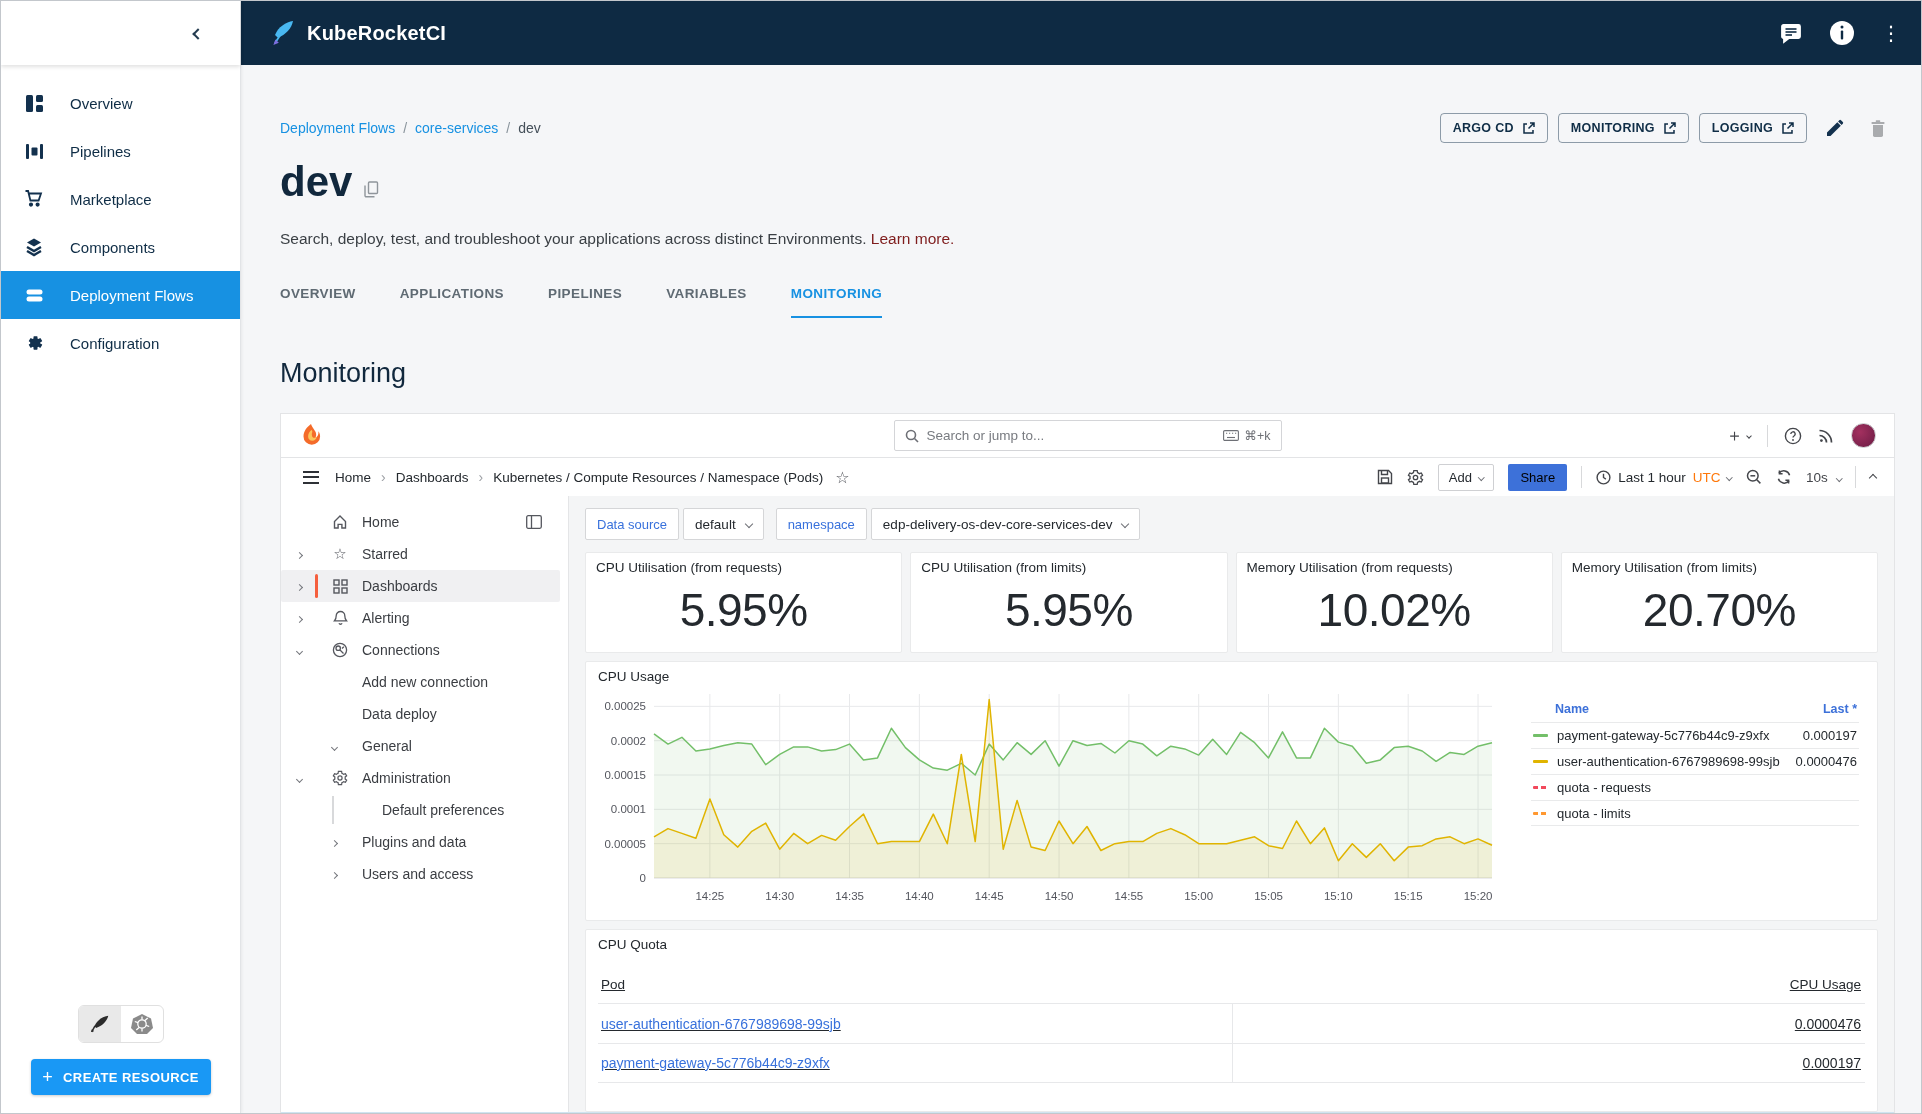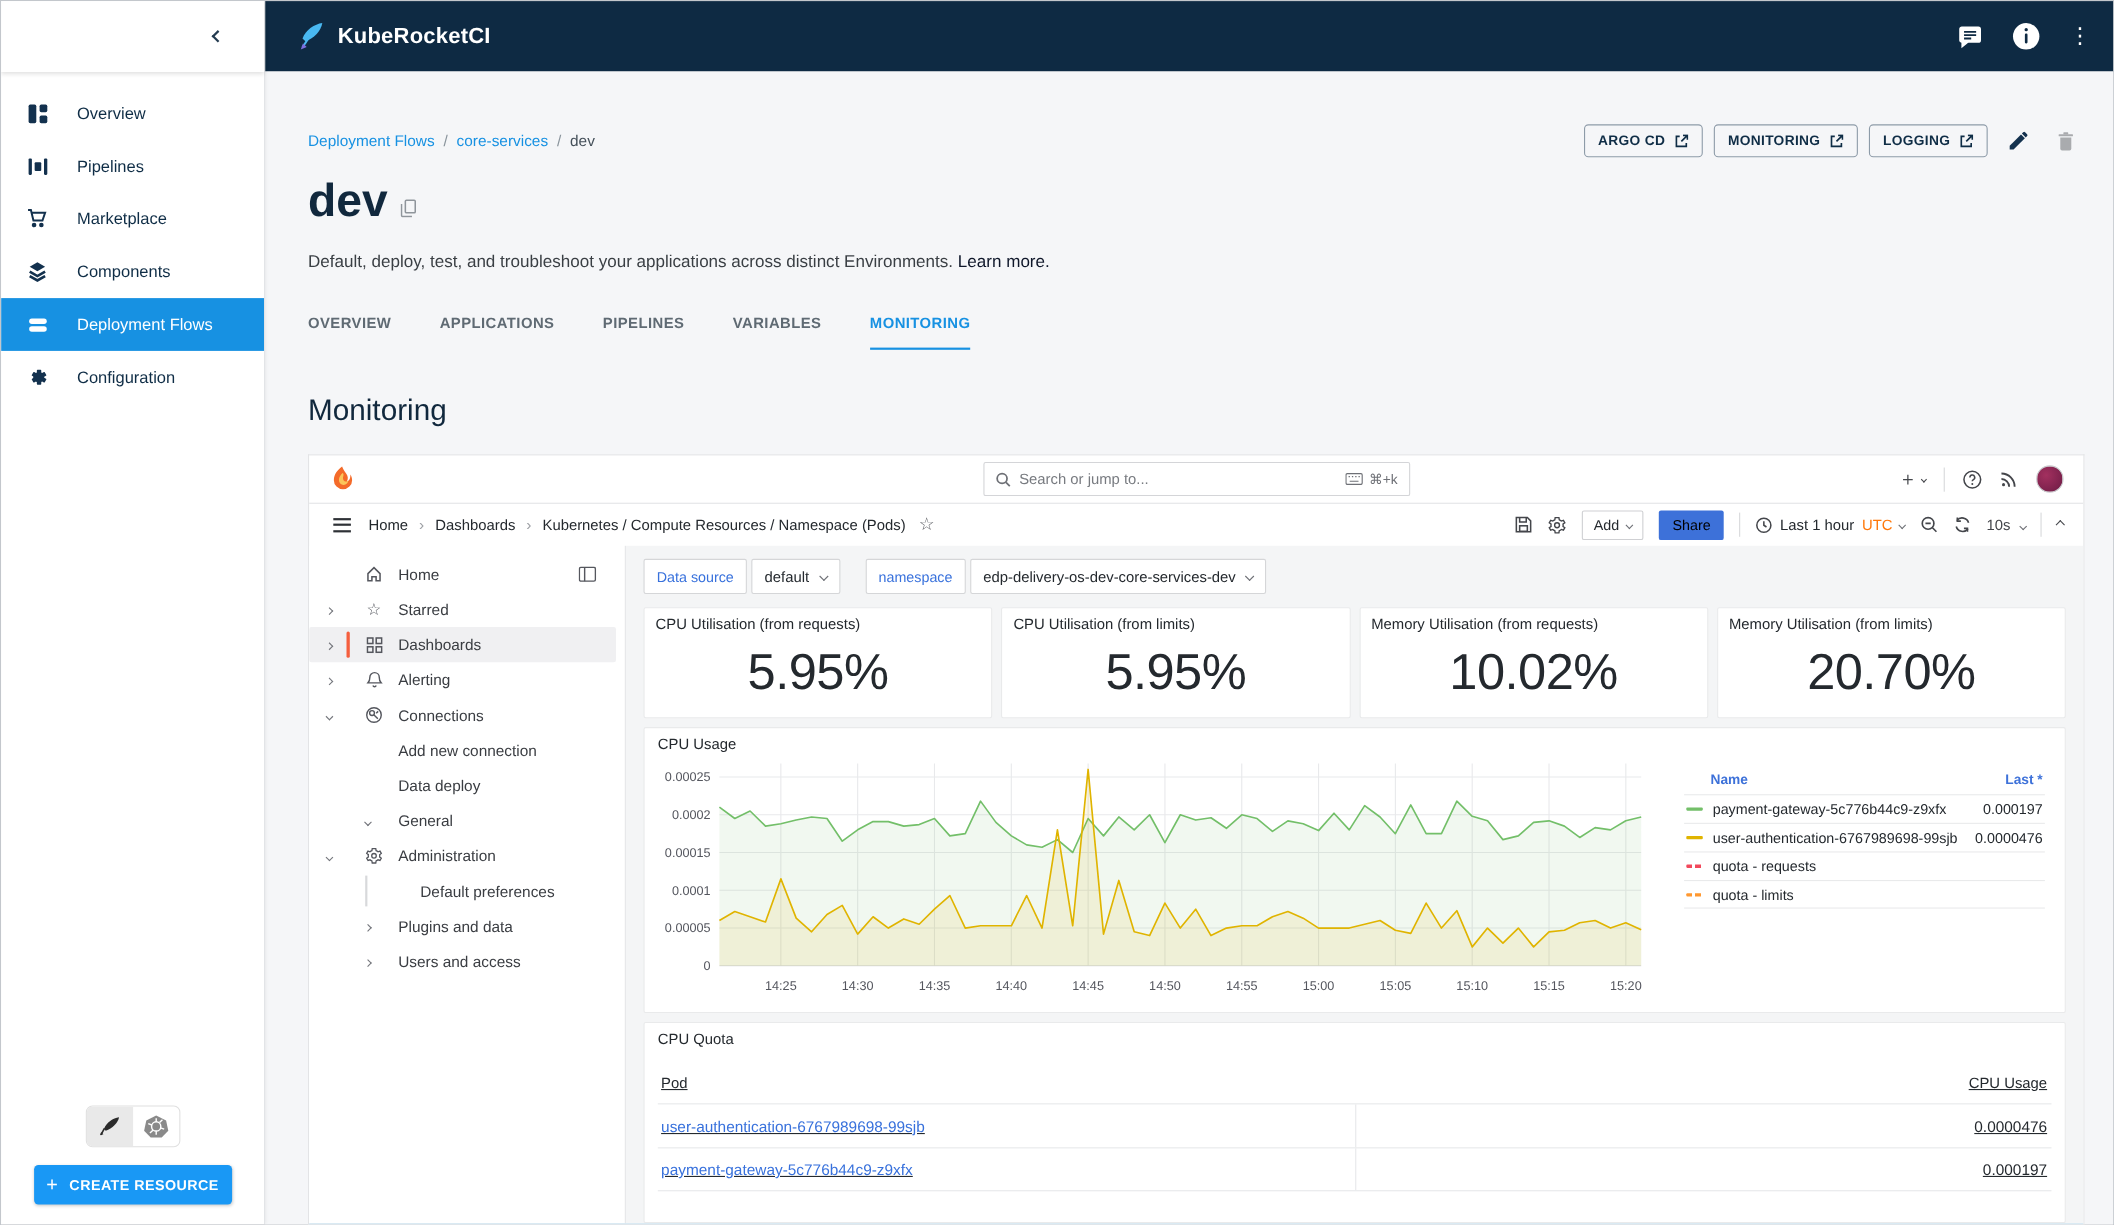--- a/index.html
+++ b/index.html
@@ -55,21 +55,21 @@
   .crumb-sep{color:#8a949c;}
   .crumb-cur{color:#45505a;}
   .head-actions{margin-left:auto;display:flex;align-items:center;gap:10px;}
   .ext-btn{height:30px;border:1px solid rgba(15,45,70,.45);border-radius:4px;background:transparent;
     color:var(--navy);font-size:12.5px;font-weight:bold;letter-spacing:.3px;display:flex;align-items:center;gap:8px;
     padding:0 12px;cursor:pointer;font-family:inherit;}
   .icon-btn{width:34px;height:34px;display:flex;align-items:center;justify-content:center;cursor:pointer;}
   .page-title-row{margin-top:16px;display:flex;align-items:flex-end;gap:12px;}
   .page-title{font-size:42px;font-weight:bold;color:#11283d;line-height:1;}
   .desc-row{margin-top:27px;font-size:15.5px;color:#3a3f44;}
-  .desc-row a{color:#0f172a;text-decoration:none;cursor:pointer;}
+  .desc-row a{color:#7f1d1d;text-decoration:none;cursor:pointer;}
   .tabs{margin-top:38px;display:flex;gap:44px;}
   .tab{font-size:13.5px;font-weight:bold;letter-spacing:.4px;color:#5f6a73;padding-bottom:15px;cursor:pointer;
     border-bottom:2px solid transparent;}
   .tab.active{color:var(--accent);border-bottom-color:var(--accent);}
   .section-title{margin-top:40px;font-size:27px;font-weight:500;color:#11283d;}
 
   
   .grafana{margin-top:24px;flex:1;background:#fff;border:1px solid #e3e4e6;border-bottom:none;
     display:flex;flex-direction:column;overflow:hidden;}
   .g-topbar{height:44px;border-bottom:1px solid #e3e4e6;display:flex;align-items:center;padding:0 18px;position:relative;flex:none;}
@@ -105,21 +105,21 @@
   .g-row .gic{position:absolute;left:50px;width:18px;height:18px;display:flex;align-items:center;justify-content:center;color:#55575e;}
   .g-row .glabel{position:absolute;left:81px;white-space:nowrap;}
   .g-row.lvl2 .gchev{left:51px;}
   .g-row.lvl3 .glabel{left:101px;}
   .g-row.lvl3 .vline{position:absolute;left:51px;top:2px;bottom:2px;width:2px;background:#d8d9db;}
   .g-row.active{background:#f0f0f2;margin-right:8px;border-radius:2px;}
   .g-row.active::before{content:"";position:absolute;left:34px;top:4px;bottom:4px;width:3px;border-radius:2px;background:var(--grafana_orange);}
   .g-dock{position:absolute;right:26px;color:#55575e;cursor:pointer;}
 
   .g-canvas{flex:1;background:var(--canvas_bg);padding:12px 16px 0 16px;display:flex;flex-direction:column;overflow:hidden;}
-  .var-row{display:flex;align-items:flex-end;gap:23px;flex:none;}
+  .var-row{display:flex;align-items:flex-end;gap:12px;flex:none;}
   .var-group{display:flex;gap:4px;}
   .var-label{height:32px;display:flex;align-items:center;padding:0 11px;background:#fff;border:1px solid #d5d6d8;
     border-radius:2px;font-size:13px;font-weight:500;color:var(--grafana_link);cursor:pointer;}
   .var-value{height:32px;display:flex;align-items:center;gap:10px;padding:0 11px;background:#fff;border:1px solid #d5d6d8;
     border-radius:2px;font-size:13.5px;color:#24292e;cursor:pointer;}
   .var-value .cv{color:#6e7076;}
   .stats-row{margin-top:12px;display:grid;grid-template-columns:repeat(4,1fr);gap:8px;flex:none;}
   .stat-panel{background:#fff;border:1px solid #e9eaeb;border-radius:2px;height:101px;padding:7px 10px;display:flex;flex-direction:column;}
   .panel-title{font-size:13.5px;color:#24292e;}
   .stat-value{flex:1;display:flex;align-items:center;justify-content:center;font-size:46px;font-weight:500;color:#24292e;letter-spacing:-.5px;}
@@ -337,21 +337,21 @@
     <span class="page-title">dev</span>
     <span style="padding-bottom:5px;cursor:pointer;">
       <svg width="15" height="17" viewBox="0 0 15 17" fill="none" stroke="#8f959b" stroke-width="1.4">
           <rect x="4.5" y="1" width="9" height="11.5" rx="1"></rect>
           <path d="M10.5 15.8H2.2a1.2 1.2 0 0 1-1.2-1.2V4.5"></path>
         </svg>
     </span>
   </div>
 
   <div class="desc-row">
-    <span>Default, deploy, test, and troubleshoot your applications across distinct Environments.</span>
+    <span>Search, deploy, test, and troubleshoot your applications across distinct Environments.</span>
     <a>Learn more.</a>
   </div>
 
   <div class="tabs">
     <div class="tab">OVERVIEW</div>
     <div class="tab">APPLICATIONS</div>
     <div class="tab">PIPELINES</div>
     <div class="tab">VARIABLES</div>
     <div class="tab active">MONITORING</div>
   </div>

